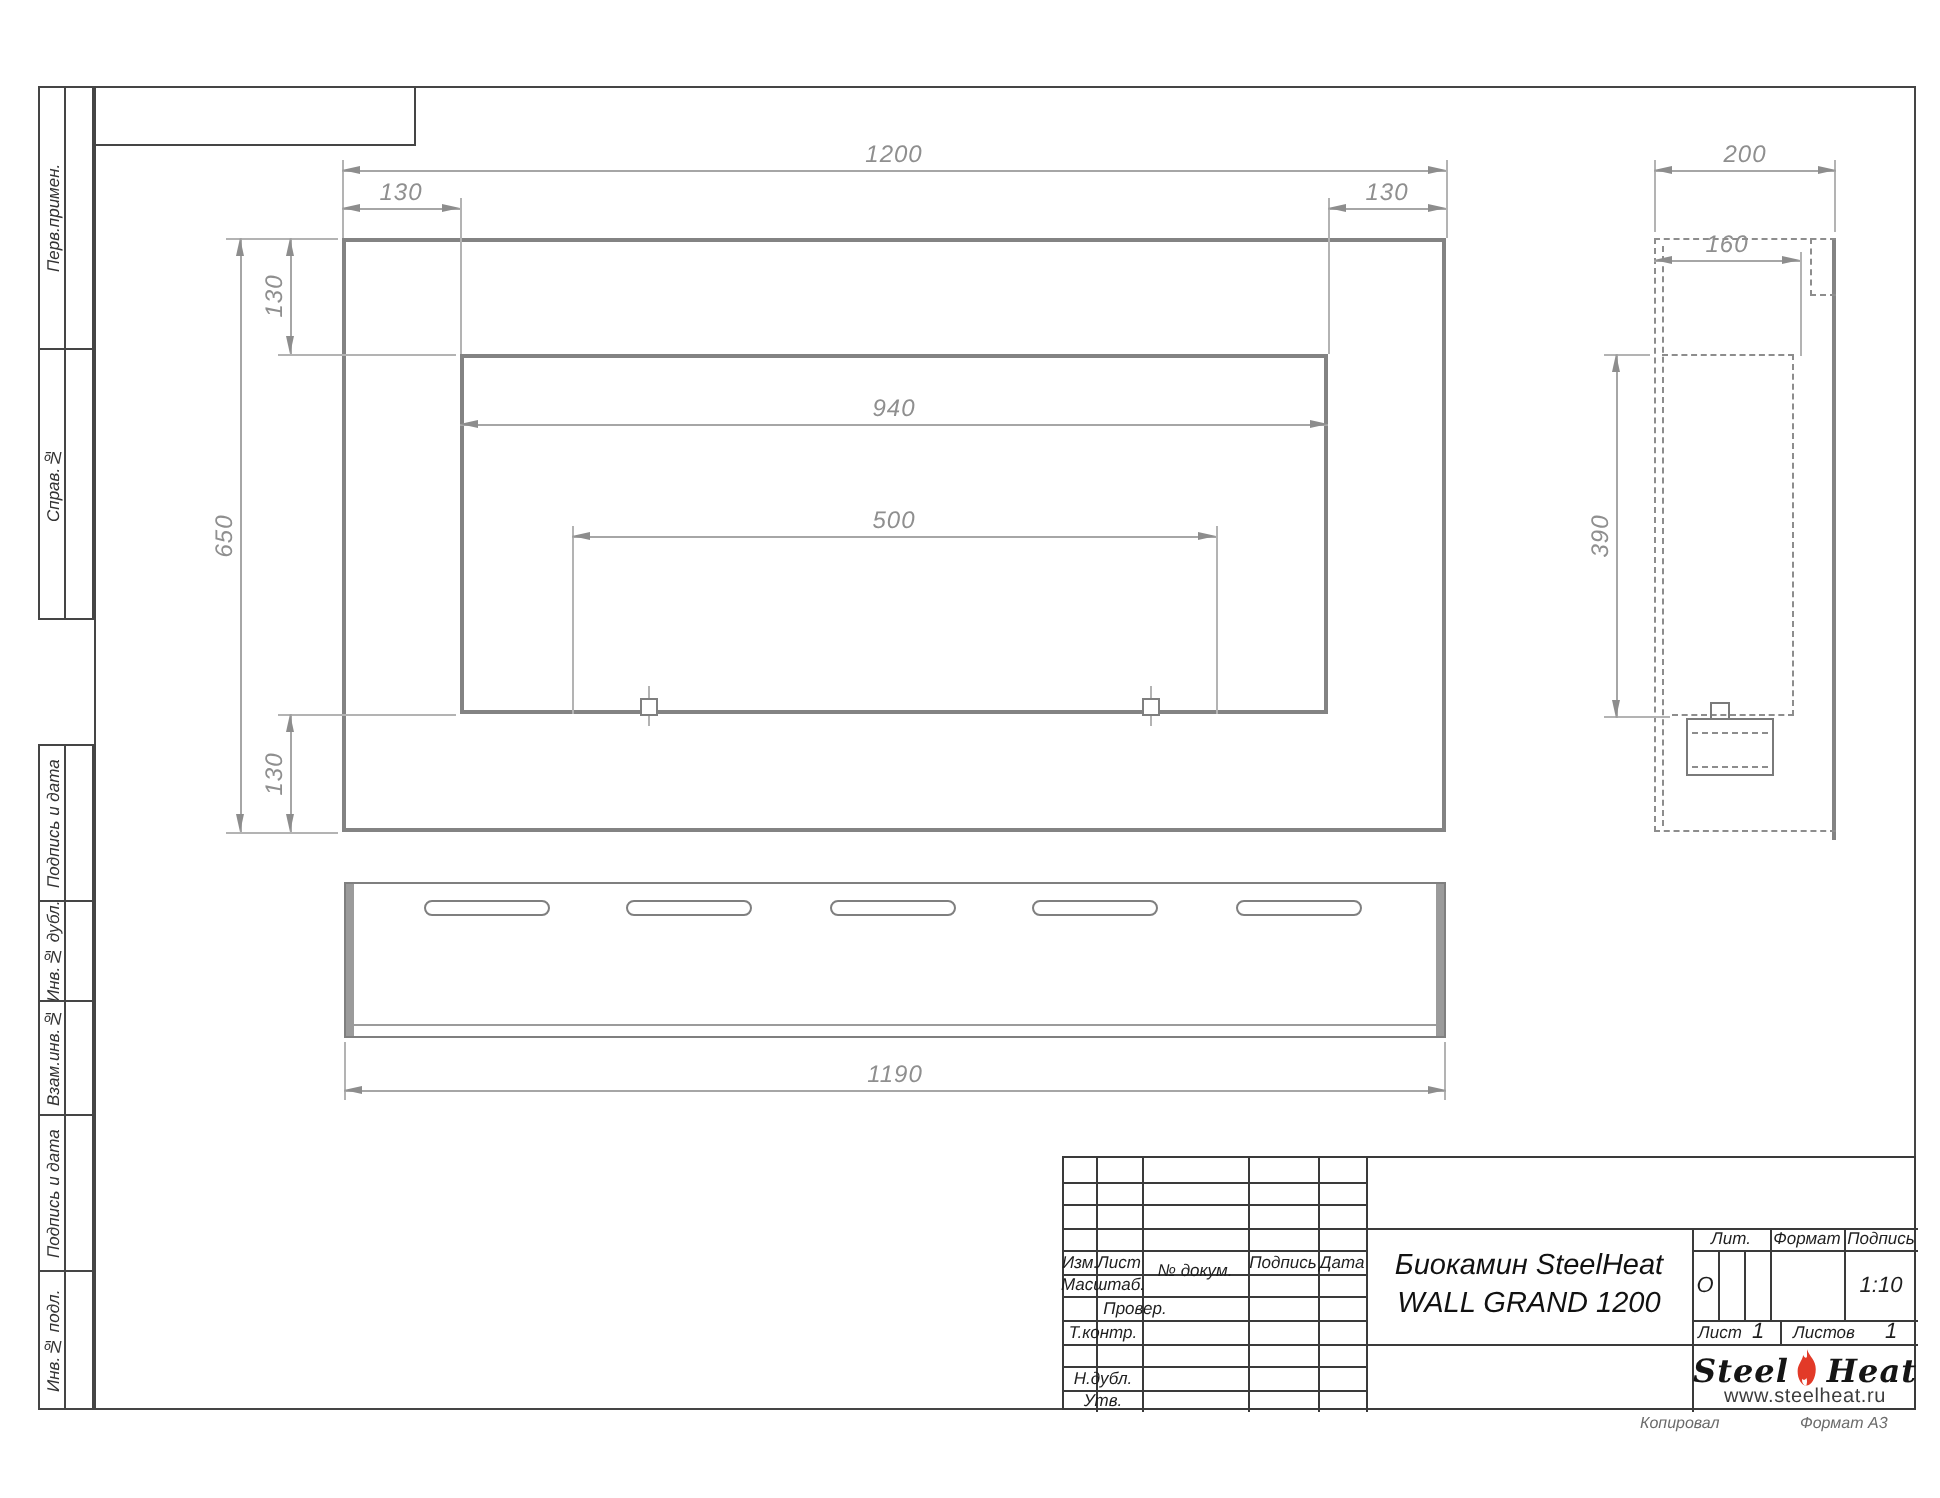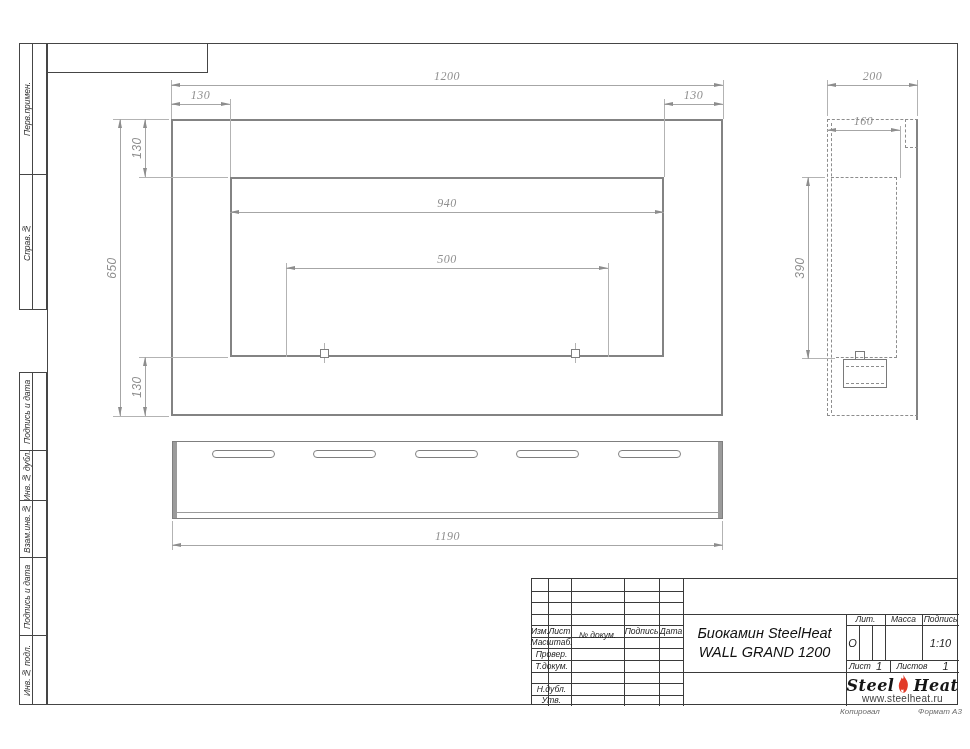--- a/index.html
+++ b/index.html
@@ -19,21 +19,21 @@
   .hdim::before{ content:""; position:absolute; left:0; top:-3px; width:0; height:0;
     border-top:2.5px solid transparent; border-bottom:2.5px solid transparent; border-right:9px solid #8d8d8d; }
   .hdim::after{ content:""; position:absolute; right:0; top:-3px; width:0; height:0;
     border-top:2.5px solid transparent; border-bottom:2.5px solid transparent; border-left:9px solid #8d8d8d; }
   .vdim { position:absolute; width:0; border-left:1px solid #a6a6a6; }
   .vdim::before{ content:""; position:absolute; top:0; left:-3px; width:0; height:0;
     border-left:2.5px solid transparent; border-right:2.5px solid transparent; border-bottom:9px solid #8d8d8d; }
   .vdim::after{ content:""; position:absolute; bottom:0; left:-3px; width:0; height:0;
     border-left:2.5px solid transparent; border-right:2.5px solid transparent; border-top:9px solid #8d8d8d; }
   .dlbl { position:absolute; font:italic 12px "Liberation Sans",sans-serif; color:#8f8f8f; letter-spacing:.5px; white-space:nowrap; }
-  .hdim .dlbl{ left:50%; bottom:2px; transform:translateX(-50%);font-family:Liberation Serif, serif; }
+  .hdim .dlbl{ left:50%; bottom:2px; transform:translateX(-50%); }
   .vdim .dlbl{ left:-9px; top:50%; transform:translate(-50%,-50%) rotate(-90deg); }
 
   
   .frame { position:absolute; left:47px; top:43px; width:911px; height:662px; border:1.6px solid #454545; }
   .tlbox { position:absolute; left:47px; top:43px; width:161px; height:30px; border:1.2px solid #454545; }
   .scell { position:absolute; left:19px; width:28px; border:1.2px solid #454545; background:#fff; }
   .scell::after{ content:""; position:absolute; top:0; bottom:0; left:12px; width:1px; background:#454545; }
   .slab  { position:absolute; left:0; top:0; width:13px; height:100%; display:flex; align-items:center; justify-content:center;
            writing-mode:vertical-rl; transform:rotate(180deg);
            font:italic 8.5px "Liberation Sans",sans-serif; color:#333; white-space:nowrap; }
@@ -50,21 +50,21 @@
          font:italic 8.5px "Liberation Sans",sans-serif; color:#1e1e1e; white-space:nowrap; }
   .tbt.big { font-size:11px; }
   .tb-title { position:absolute; left:151px; top:34.5px; width:163px; height:58px; display:flex; flex-direction:column;
               align-items:center; justify-content:center; gap:3px;
               font:italic 500 14.5px "Liberation Sans",sans-serif; color:#111; white-space:nowrap; }
   .logo-cell { position:absolute; left:314px; top:92.5px; width:113px; height:34.5px; display:flex; flex-direction:column;
                align-items:center; justify-content:center; }
   .logo-line { display:flex; align-items:flex-end; gap:1px; }
   .logo-word { font:italic 700 16px "DejaVu Serif", serif; color:#151515; letter-spacing:.5px; }
   .logo-url  { font:10px "Liberation Sans",sans-serif; color:#3c3c3c; margin-top:-2px; letter-spacing:.3px; }
-  .foot { position:absolute; font:italic 8px "Liberation Sans",sans-serif; color:#6b6b6b; text-align:center; }
+  .foot { position:absolute; font:italic 8px "Liberation Sans",sans-serif; color:#6b6b6b; text-align:left; }
 </style>
 </head>
 <body>
 
 <div class="sheet">
 
   <div class="frame"></div>
   <div class="tlbox"></div>
 
   <div class="scell" style="top:43px;height:132px">
@@ -205,32 +205,32 @@
     <div class="tbh" style="top:104px;left:0;width:151px"></div>
     <div class="tbh" style="top:115.5px;left:0;width:151px"></div>
 
     <div class="tbt" style="left:0;top:46px;width:16px;height:11.5px">Изм.</div>
     <div class="tbt" style="left:16px;top:46px;width:23px;height:11.5px">Лист</div>
     <div class="tbt" style="left:39px;top:46px;width:53px;height:19px">№ докум.</div>
     <div class="tbt" style="left:92px;top:46px;width:35px;height:11.5px">Подпись</div>
     <div class="tbt" style="left:127px;top:46px;width:24px;height:11.5px">Дата</div>
 
     <div class="tbt" style="left:0;top:57.5px;width:39px;height:11.5px">Масштаб.</div>
-    <div class="tbt" style="left:0;top:69px;width:39px;height:11.5px">Провер.</div>
-    <div class="tbt" style="left:0;top:81px;width:39px;height:11.5px">Т.докум.</div>
+    <div class="tbt" style="left:16px;top:69px;width:39px;height:11.5px">Провер.</div>
+    <div class="tbt" style="left:0;top:81px;width:39px;height:11.5px">Т.контр.</div>
     <div class="tbt" style="left:0;top:104px;width:39px;height:11.5px">Н.дубл.</div>
     <div class="tbt" style="left:0;top:115.5px;width:39px;height:11.5px">Утв.</div>
 
     <div class="tb-title">
       <span>Биокамин SteelHeat</span>
       <span>WALL GRAND 1200</span>
     </div>
 
     <div class="tbt" style="left:314px;top:34.5px;width:39px;height:11.5px">Лит.</div>
-    <div class="tbt" style="left:353px;top:34.5px;width:37px;height:11.5px">Масса</div>
+    <div class="tbt" style="left:353px;top:34.5px;width:37px;height:11.5px">Формат</div>
     <div class="tbt" style="left:390px;top:34.5px;width:37px;height:11.5px">Подпись</div>
     <div class="tbt big" style="left:314px;top:46px;width:13px;height:35px">О</div>
     <div class="tbt big" style="left:390px;top:46px;width:37px;height:35px">1:10</div>
     <div class="tbt" style="left:315px;top:81px;width:26px;height:11.5px">Лист</div>
     <div class="tbt big" style="left:338px;top:81px;width:18px;height:11.5px">1</div>
     <div class="tbt" style="left:360px;top:81px;width:40px;height:11.5px">Листов</div>
     <div class="tbt big" style="left:402px;top:81px;width:23px;height:11.5px">1</div>
 
     <div class="logo-cell">
       <div class="logo-line">

